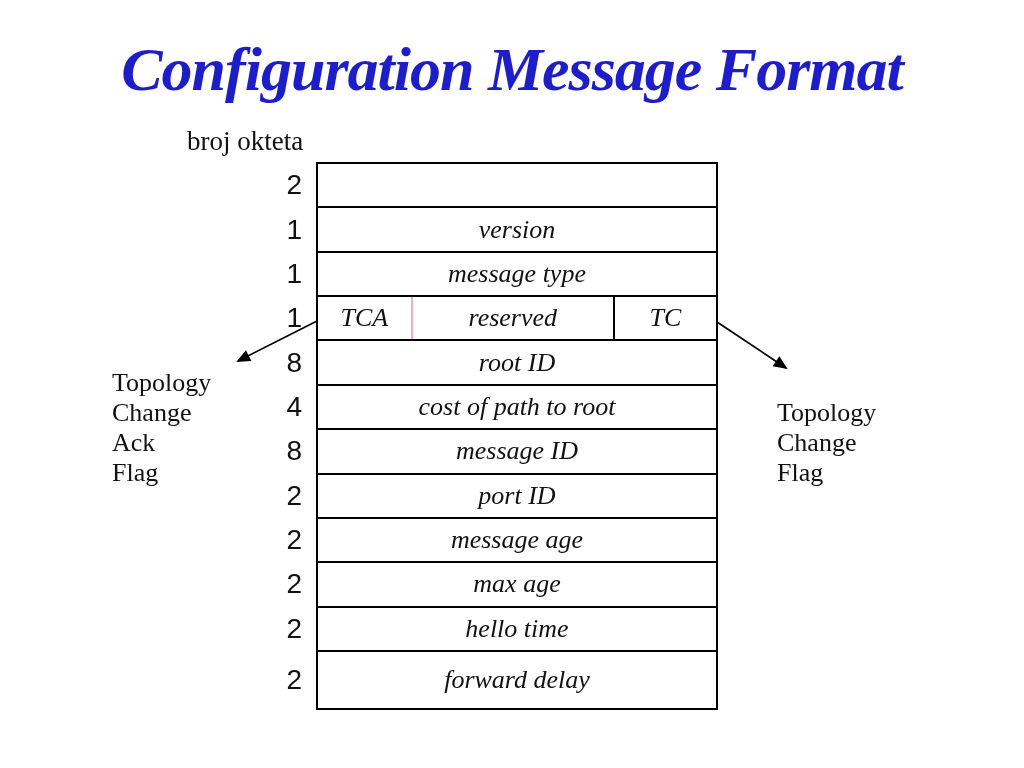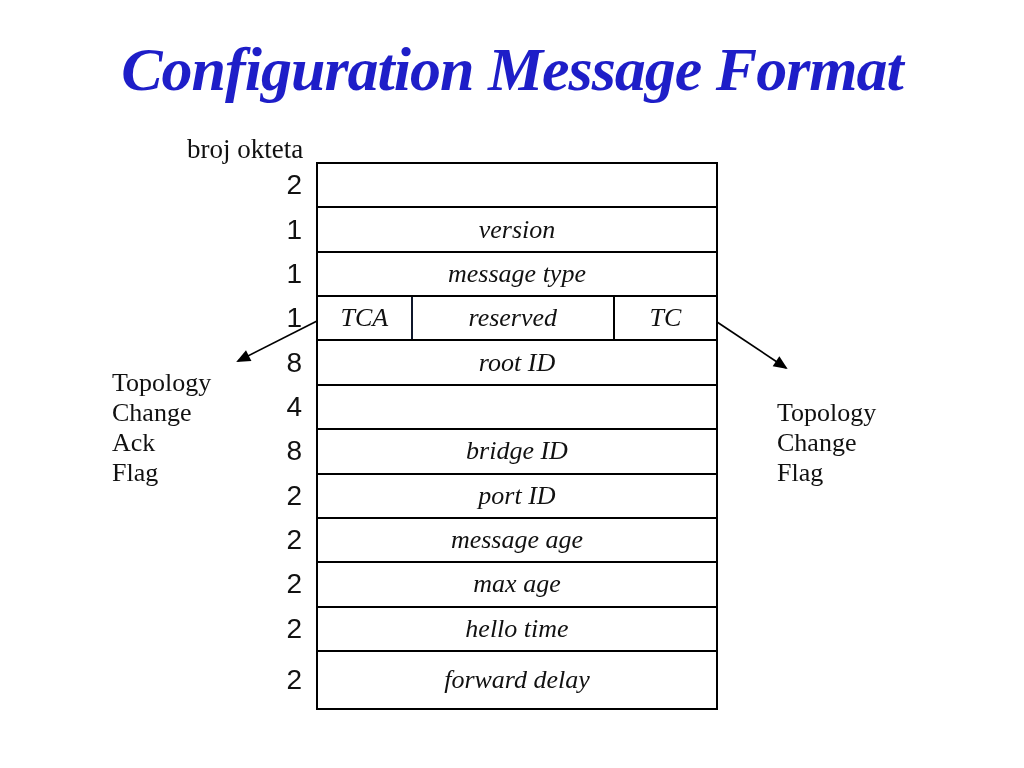--- a/index.html
+++ b/index.html
@@ -17,21 +17,21 @@
     text-align: center;
     font-family: "Liberation Serif", serif;
     font-weight: bold;
     font-size: 62px;
     letter-spacing: -1px;
     margin: 0;
     font-style: italic;
   }
   .octets-caption {
     position: absolute;
-    left: 187px; top: 134px;
+    left: 187px; top: 126px;
     font-size: 27px;
   }
   .format-table {
     position: absolute;
     left: 316px; top: 162px;
     width: 402px; height: 548px;
     border: 2px solid #000;
     box-sizing: border-box;
     display: flex;
     flex-direction: column;
@@ -59,21 +59,21 @@
     font-size: 28px;
   }
   .mrow.split { justify-content: flex-start; align-items: stretch; }
   .cell {
     display: flex;
     align-items: center;
     justify-content: center;
     box-sizing: border-box;
   }
   .cell0 { width: 23.3%; }
-  .cell1 { width: 51.3%; border-left: 2px solid #0f172a; border-right: 2px solid #000; }
+  .cell1 { width: 51.3%; border-left: 2px solid #f9a8d4; border-right: 2px solid #000; }
   .cell2 { flex: 1; }
   .annotation {
     position: absolute;
     font-size: 26px;
     line-height: 30px;
     font-style: normal;
   }
   .annotation-left  { left: 112px; top: 368px; }
   .annotation-right { left: 777px; top: 398px; }
   .arrow-layer {
@@ -106,24 +106,25 @@
       <div class="cell cell0">TCA</div>
       <div class="cell cell1">reserved</div>
       <div class="cell cell2">TC</div>
     </div>
     <div class="mrow">
       <span class="octets">8</span>
       <span>root ID</span>
     </div>
     <div class="mrow">
       <span class="octets">4</span>
+      <span>cost of path to root</span>
     </div>
     <div class="mrow">
       <span class="octets">8</span>
-      <span>bridge ID</span>
+      <span>message ID</span>
     </div>
     <div class="mrow">
       <span class="octets">2</span>
       <span>port ID</span>
     </div>
     <div class="mrow">
       <span class="octets">2</span>
       <span>message age</span>
     </div>
     <div class="mrow">

